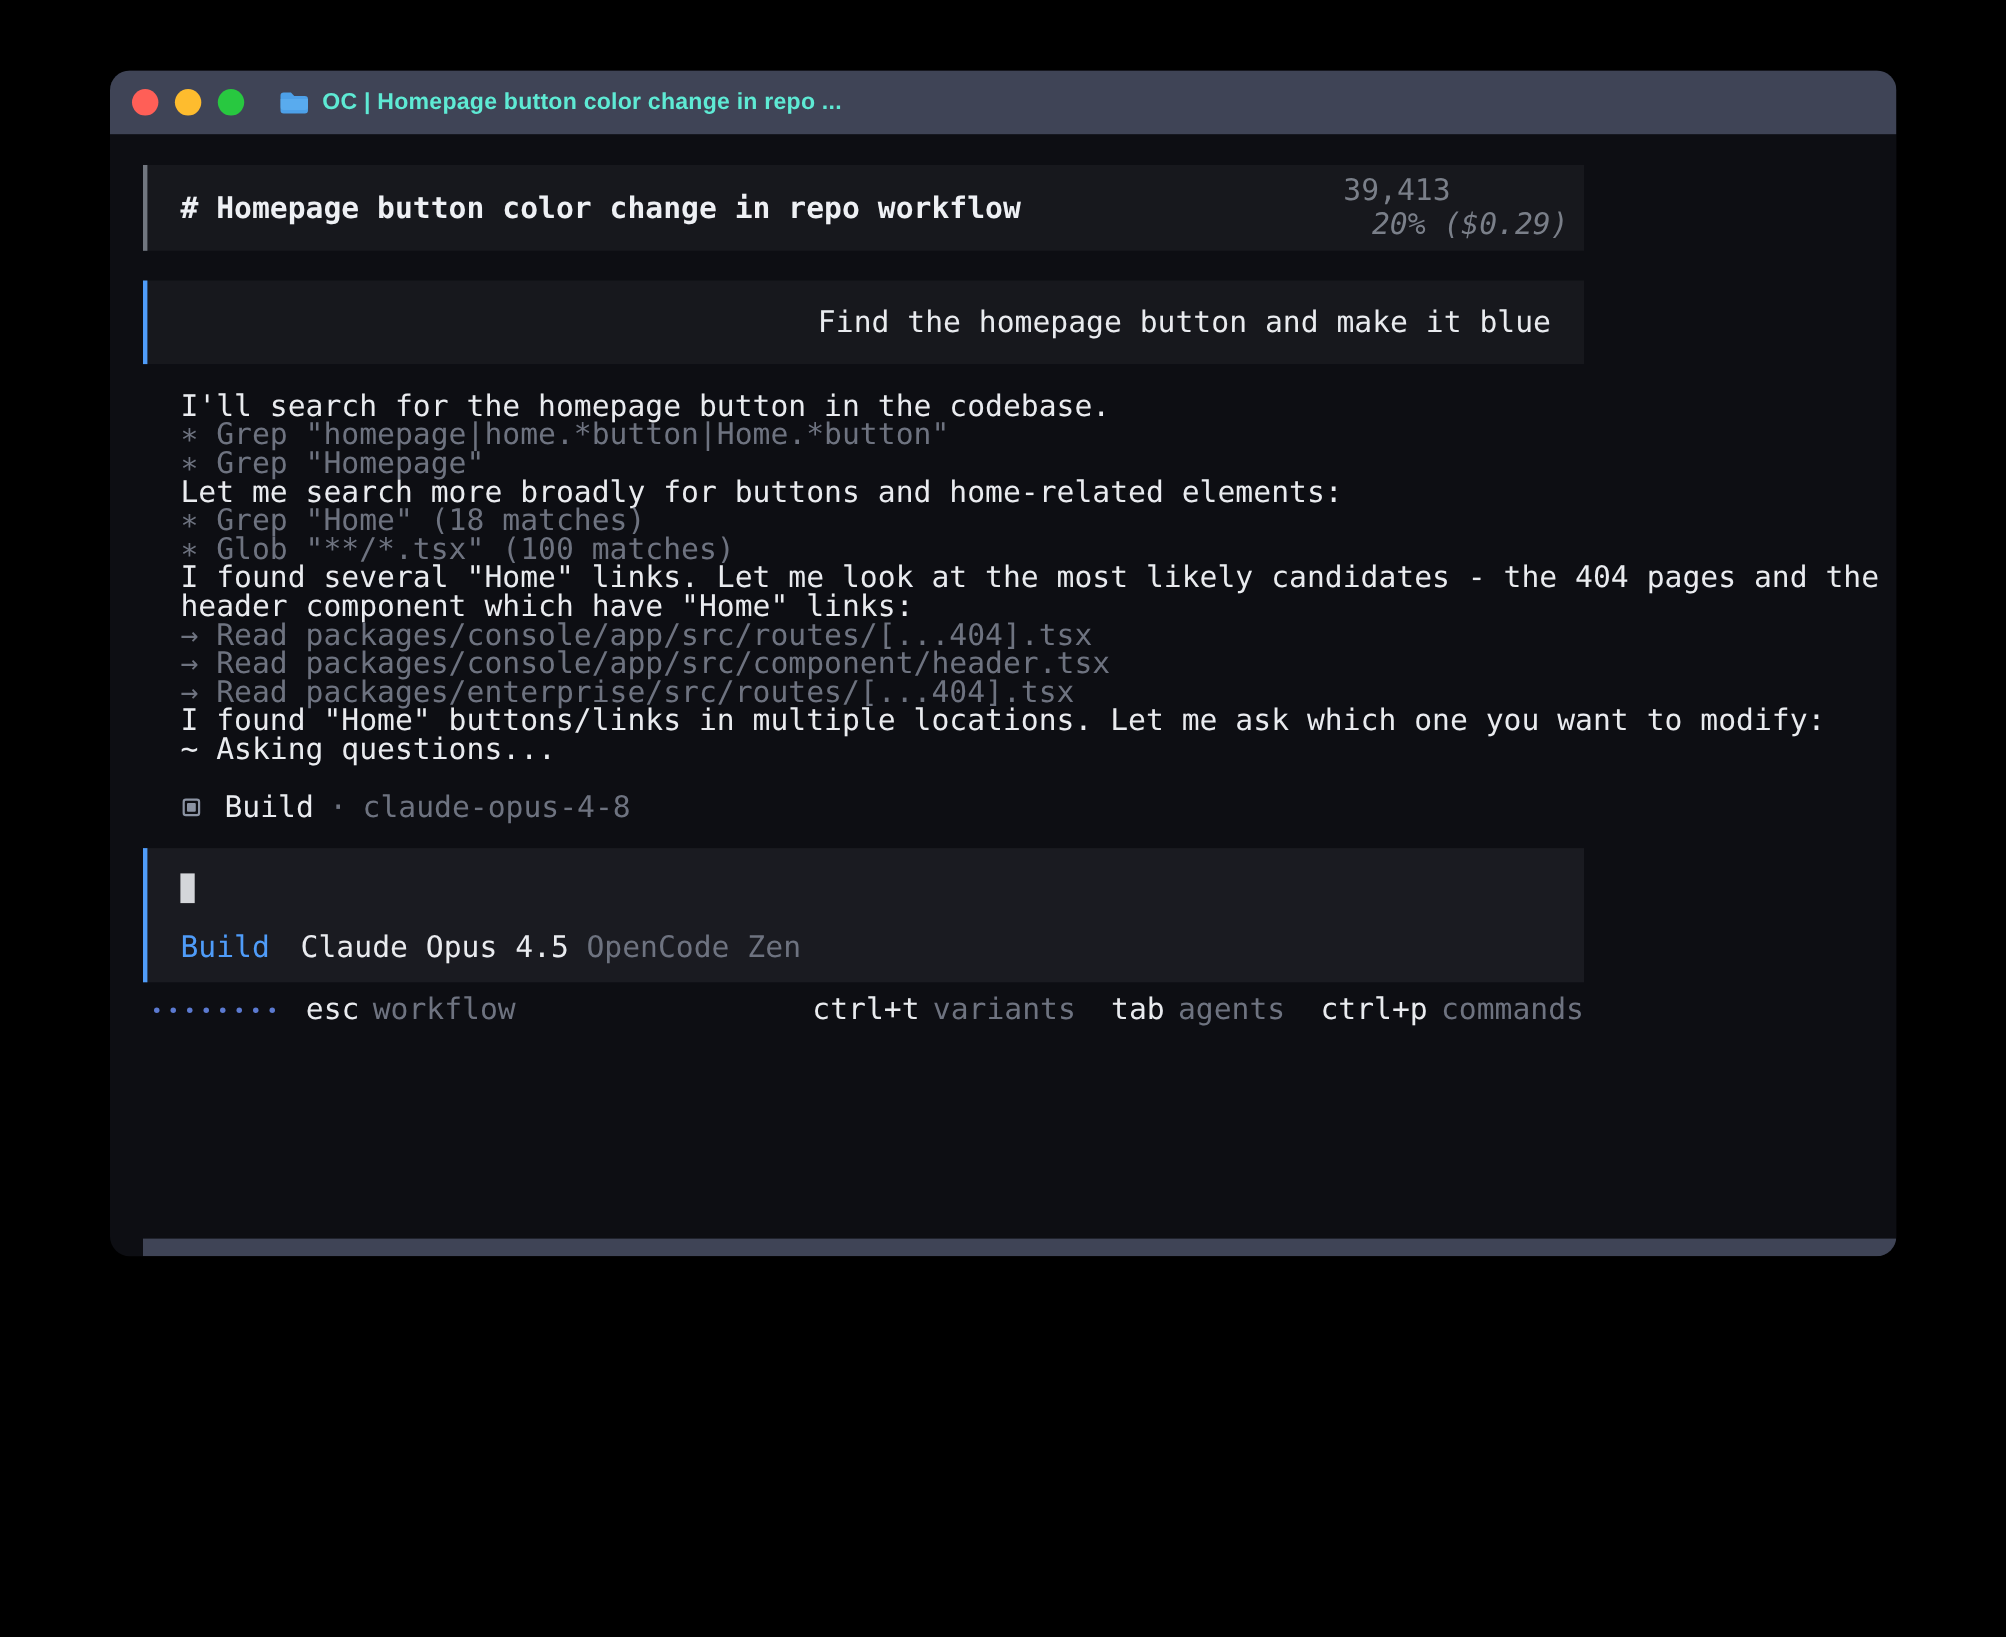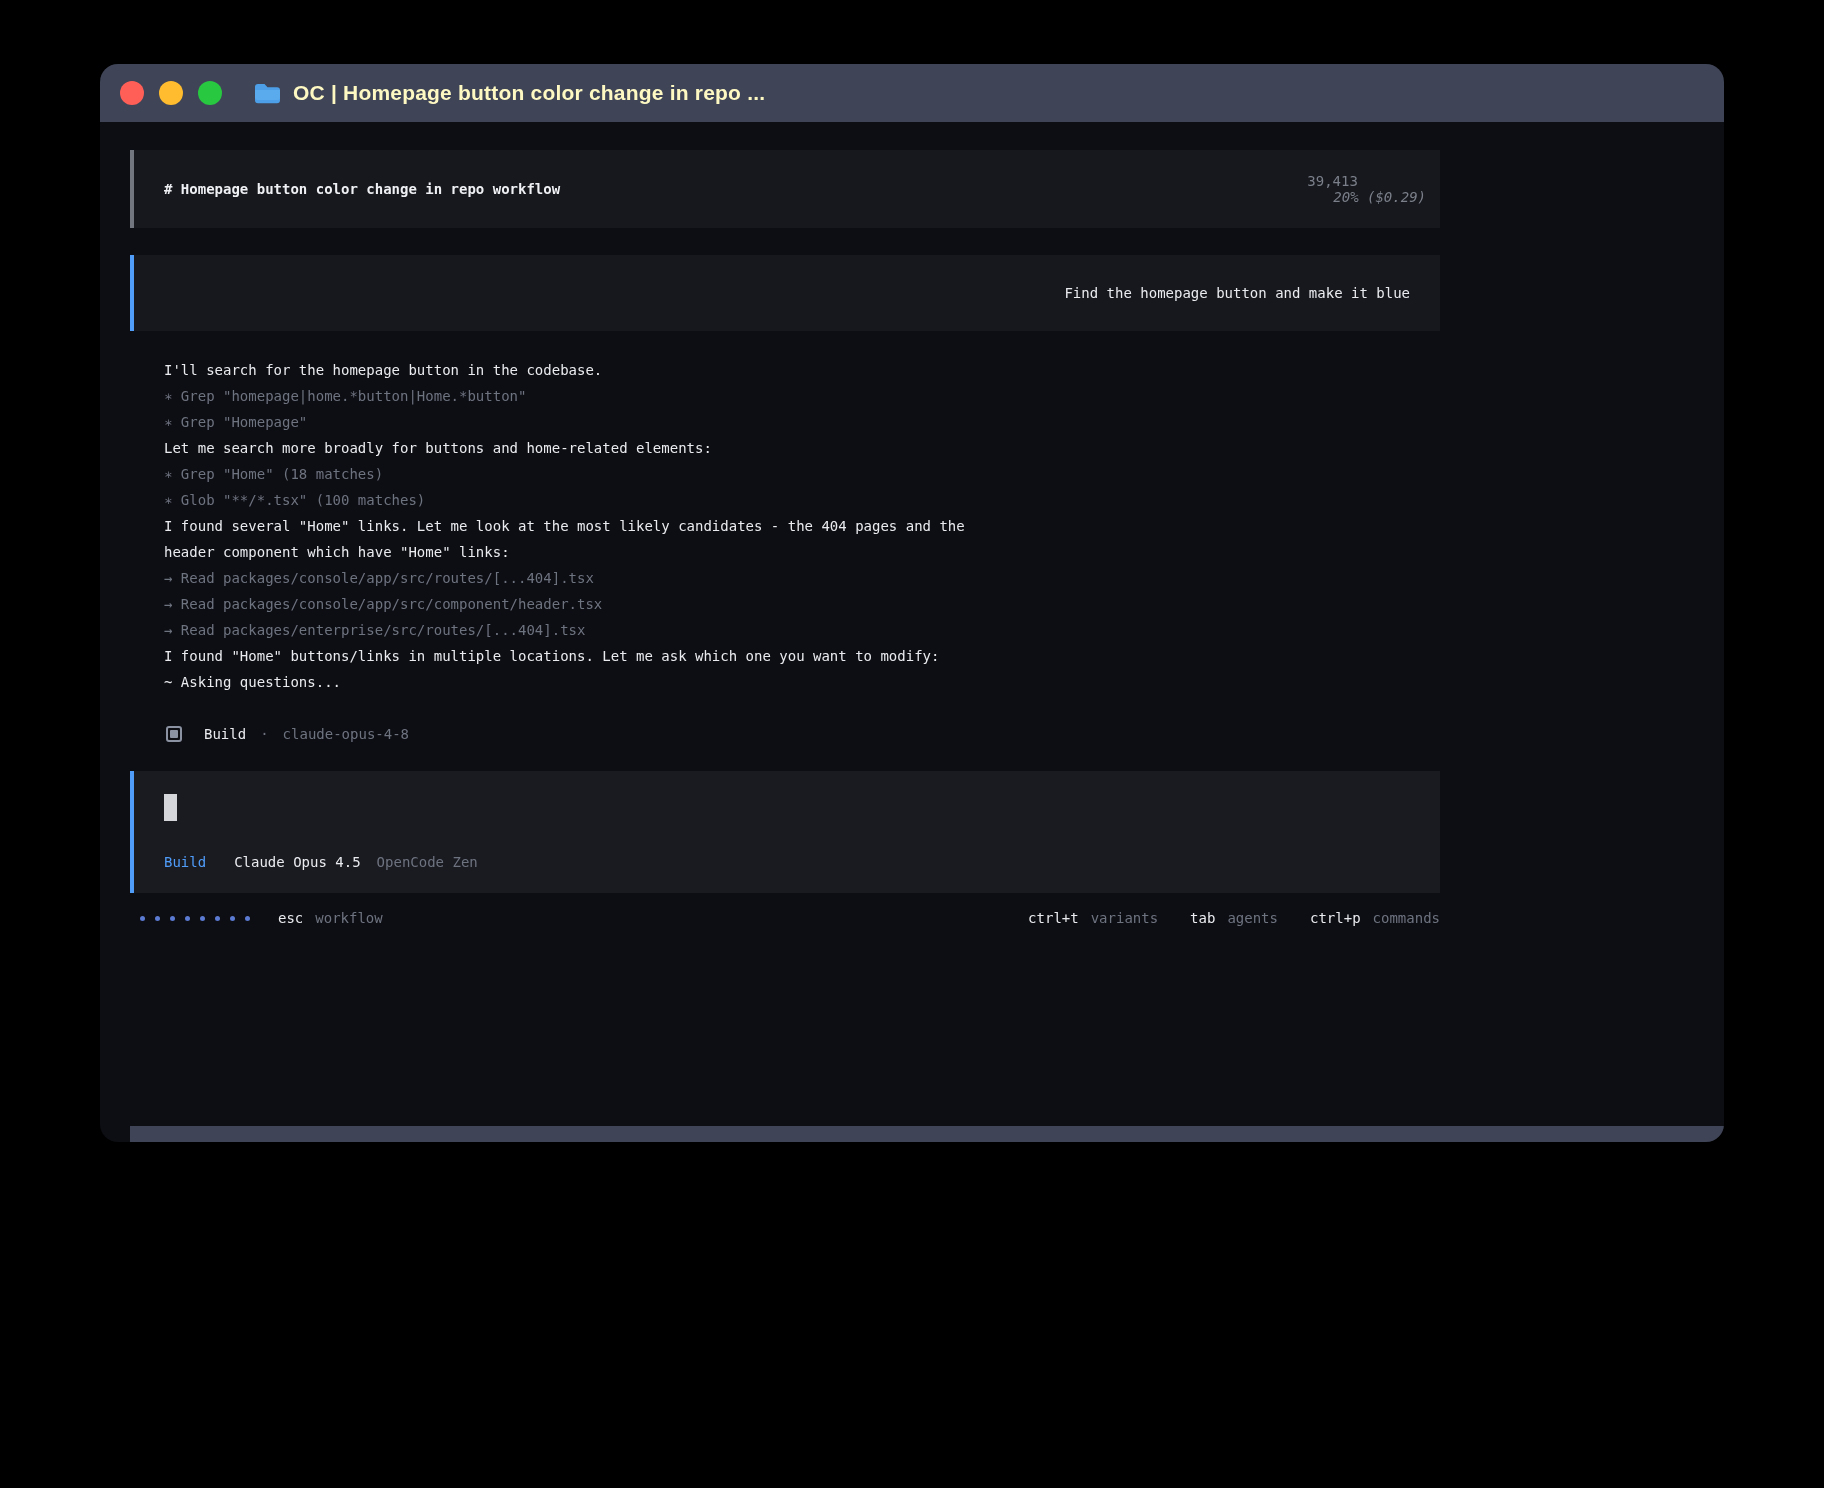--- a/index.html
+++ b/index.html
@@ -20,22 +20,22 @@
   *{box-sizing:border-box;}
   body{margin:0;width:1824px;height:1488px;background:var(--bg);position:relative;font-family:"DejaVu Sans Mono",monospace;}
   .window{position:absolute;left:100px;top:64px;width:1624px;height:1078px;background:var(--win-bg);border-radius:18px;overflow:hidden;display:flex;flex-direction:column;}
   .titlebar{height:58px;background:var(--bar);display:flex;align-items:center;padding:0 20px;flex:0 0 auto;}
   .lights{display:flex;gap:15px;}
   .light{width:24px;height:24px;border-radius:50%;padding:0;border:none;}
   .light.red{background:#ff5f57;}
   .light.yellow{background:#febc2e;}
   .light.green{background:#28c840;}
   .folder{margin-left:32px;display:flex;align-items:center;}
-  .titletext{margin-left:12px;font-family:"Liberation Sans",sans-serif;font-weight:bold;font-size:21px;color:#fef9c3;letter-spacing:.2px;}
-  .term{flex:1;padding:28px 0 0 30px;font-size:14px;display:flex;flex-direction:column;}
+  .titletext{margin-left:12px;font-family:"Liberation Sans",sans-serif;font-weight:bold;font-size:21px;color:#5eead4;letter-spacing:.2px;}
+  .term{flex:1;padding:28px 0 0 30px;font-size:27px;display:flex;flex-direction:column;}
   .col{width:1310px;}
   .block{background:var(--block);border-left:4px solid var(--border-gray);}
   .header-block{height:78px;display:flex;align-items:center;justify-content:space-between;padding:0 14px 0 30px;}
   .header-title{font-weight:bold;color:#eef0f4;white-space:pre;}
   .header-stats{color:var(--stats);white-space:pre;display:flex;flex-direction:column;}
   .header-stats .cost{margin-left:26px;font-style:italic;}
   .user-block{margin-top:27px;height:76px;border-left-color:var(--blue);display:flex;align-items:center;padding:0 30px;color:var(--text);justify-content:flex-end;}
   .transcript{margin-top:26px;}
   .line{line-height:26px;padding-left:34px;white-space:pre;}
   .line.gap{}

